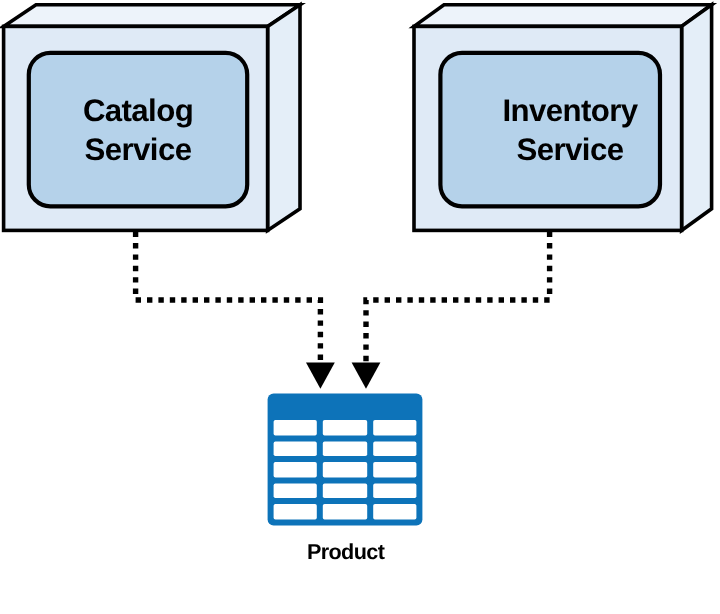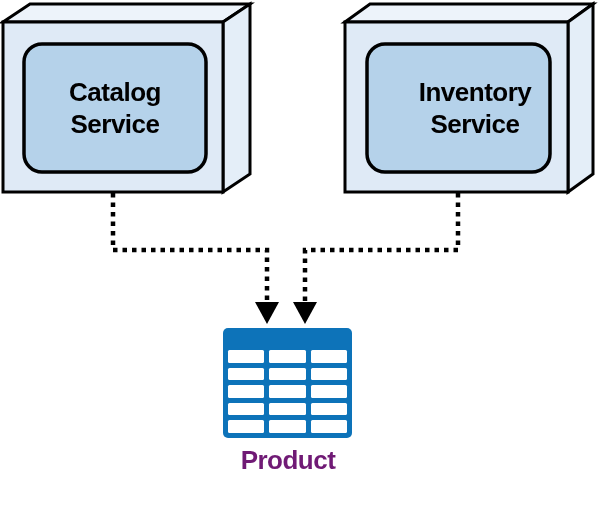--- a/index.html
+++ b/index.html
@@ -67,24 +67,24 @@
   }
   .label-catalog   { left: 24px;  top: 44px;  width: 182px; height: 128px; }
   .label-inventory { left: 367px; top: 44px;  width: 216px; height: 128px; }
   .label-product {
     position: absolute;
     left: 198px;
     top: 445px;
     width: 180px;
     text-align: center;
     font-weight: bold;
-    font-size: 26px;
+    font-size: 18px;
     line-height: 31px;
     letter-spacing: -0.5px;
-    color: #701a75;
+    color: #000000;
   }
   .table-icon {
     position: absolute;
     left: 223px;
     top: 328px;
     width: 129px;
     height: 110px;
     box-sizing: border-box;
     background: var(--table-blue);
     border-radius: 5px;

